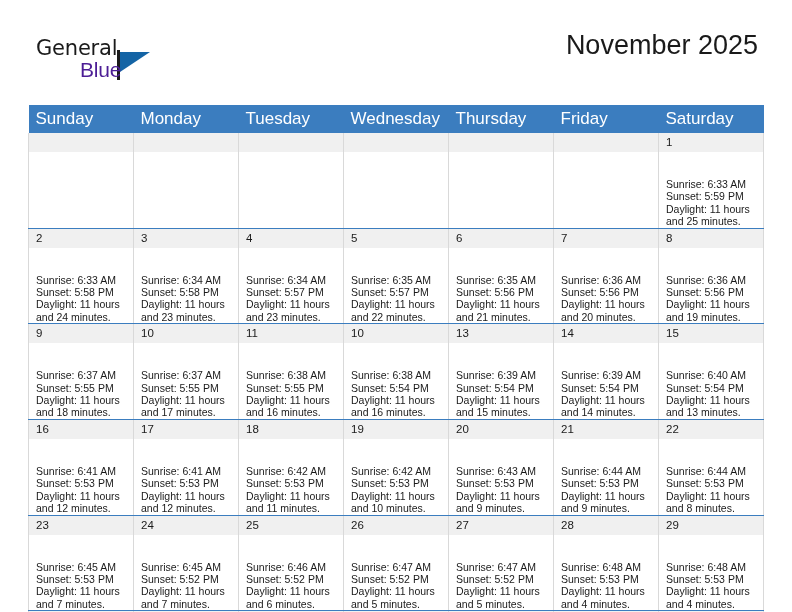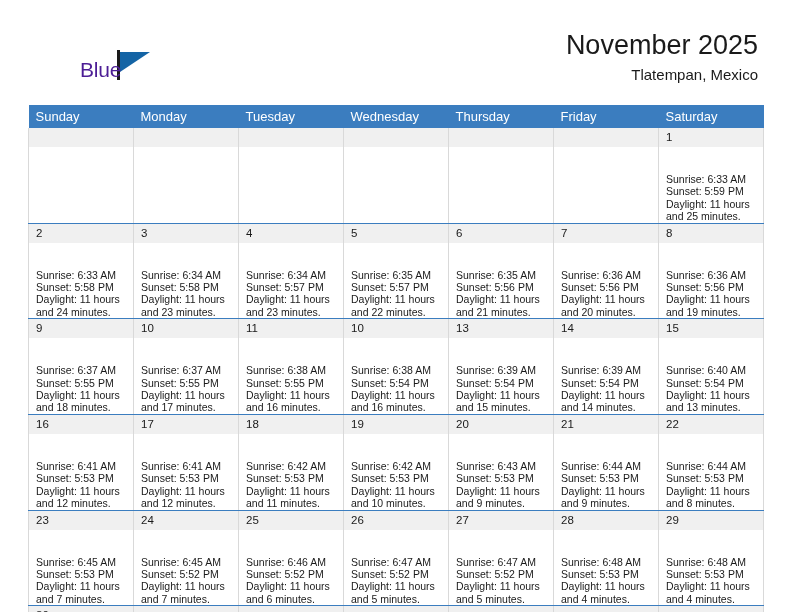--- a/index.html
+++ b/index.html
@@ -98,21 +98,21 @@
     position: absolute;
     left: 28px;
     top: 105px;
     width: 736px;
     border-collapse: collapse;
     table-layout: fixed;
   }
   .calendar th {
     background: #3b7dbf;
     color: #ffffff;
-    font-size: 13px;
+    font-size: 17px;
     font-weight: normal;
     text-align: left;
     padding: 4px 0 4px 7px;
     height: 13px;
     border: none;
   }
   .calendar td {
     vertical-align: top;
     padding: 0;
     height: 65px;
@@ -144,28 +144,28 @@
   .info div { white-space: nowrap; }
 </style>
 </head>
 <body>
 
 <div class="page">
 
   <div class="top">
 
     <div class="brand">
+      <span class="brand-general">General</span>
       <span class="brand-bar"></span>
       <span class="brand-flag"></span>
       <span class="brand-blue">Blue</span>
     </div>
 
     <div class="titles">
       <div class="cal-title">November 2025</div>
-      <div class="cal-sub">Tlatempan, Mexico</div>
     </div>
 
   </div>
 
   <table class="calendar">
     <thead>
       <tr>
         <th>Sunday</th>
         <th>Monday</th>
         <th>Tuesday</th>

